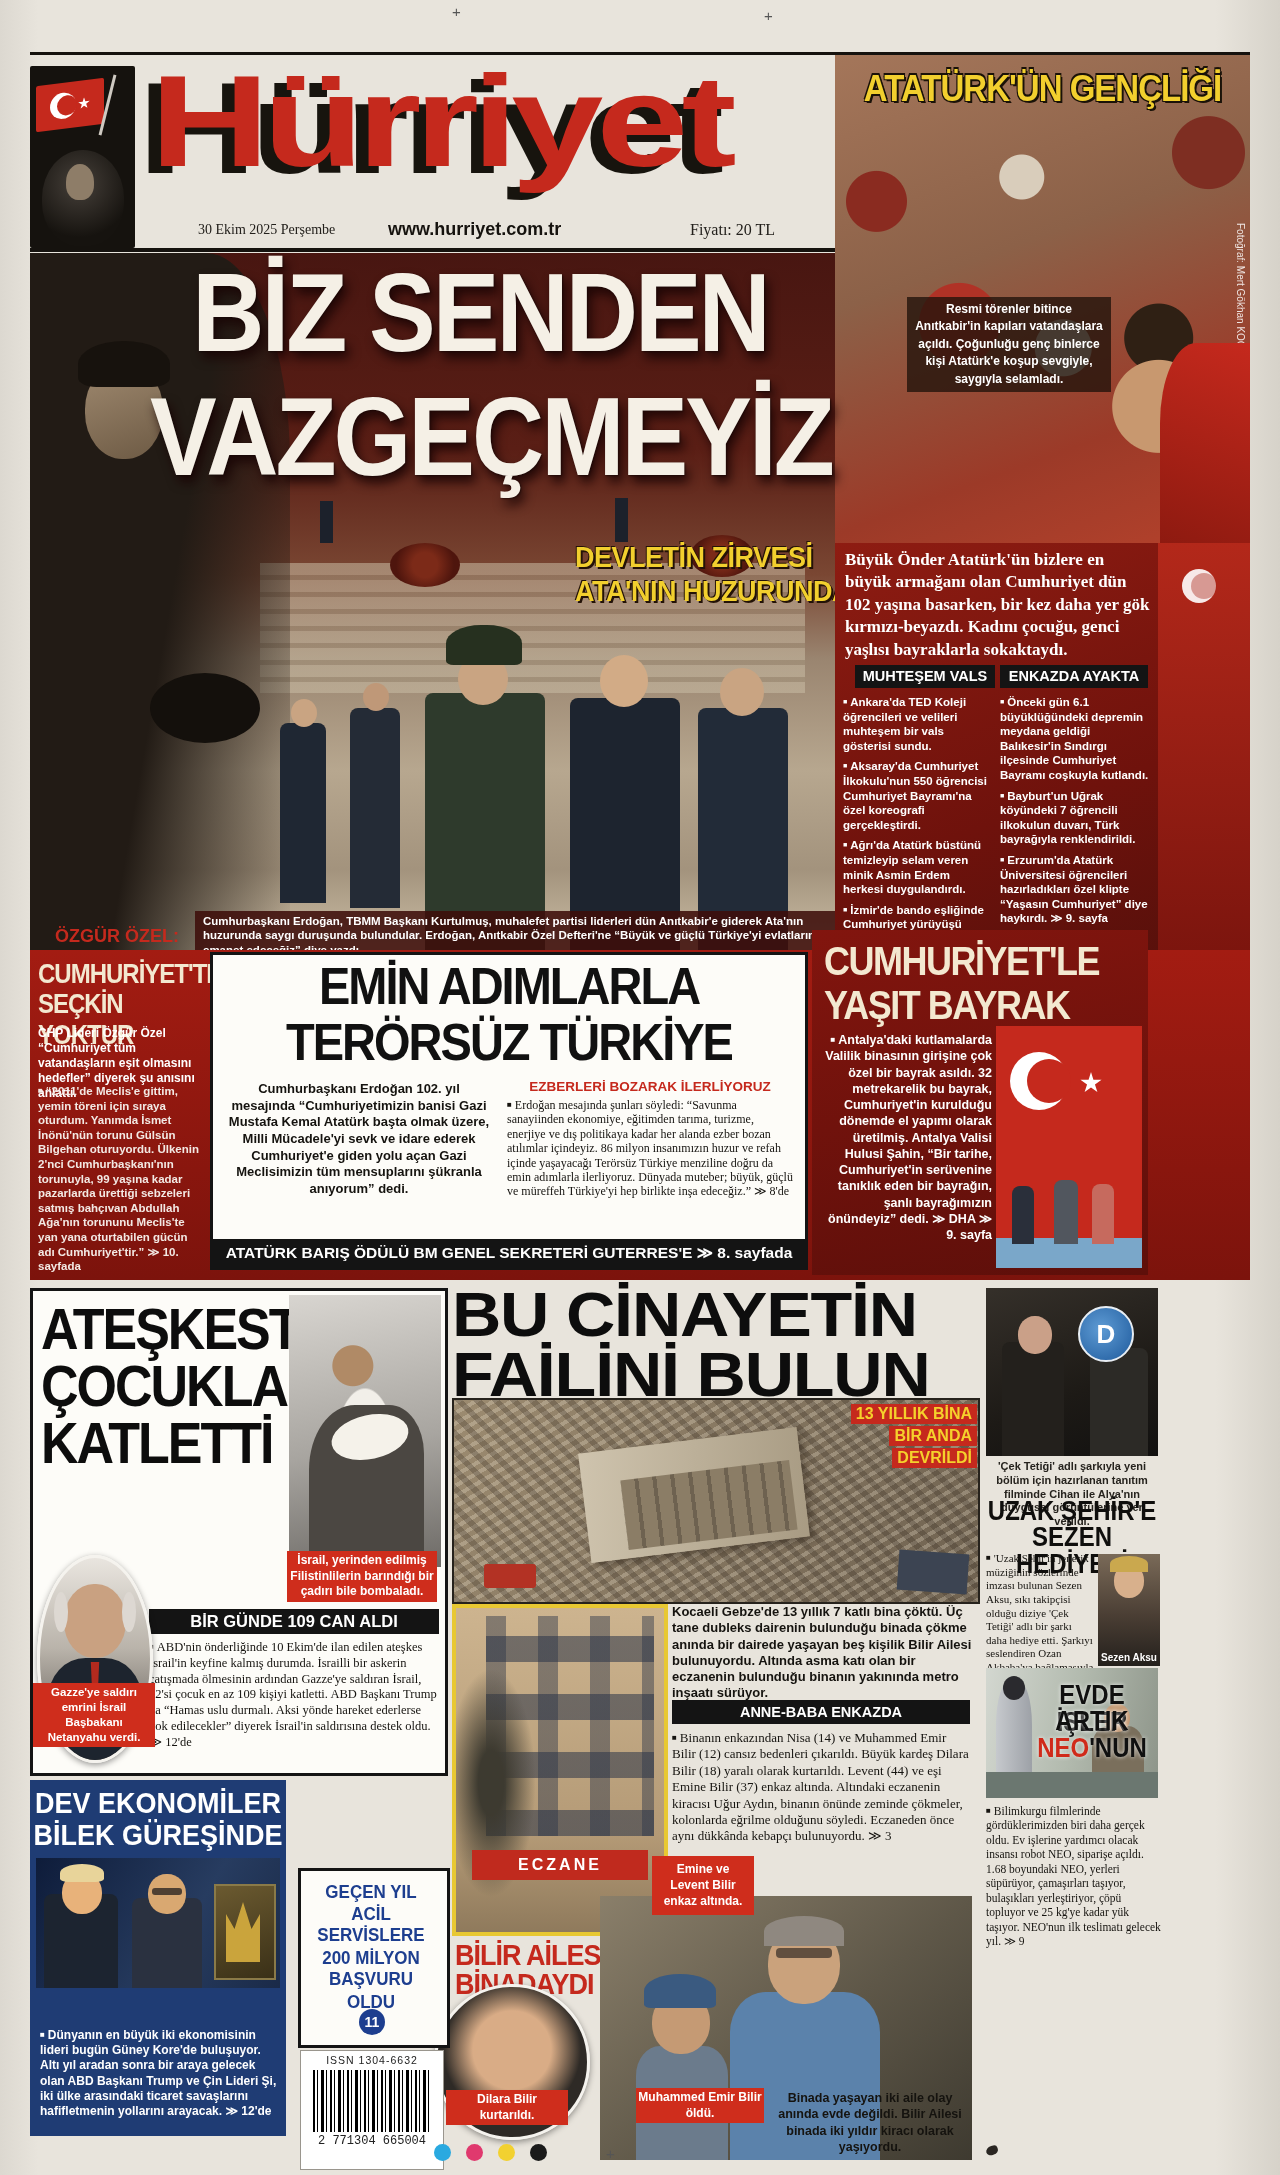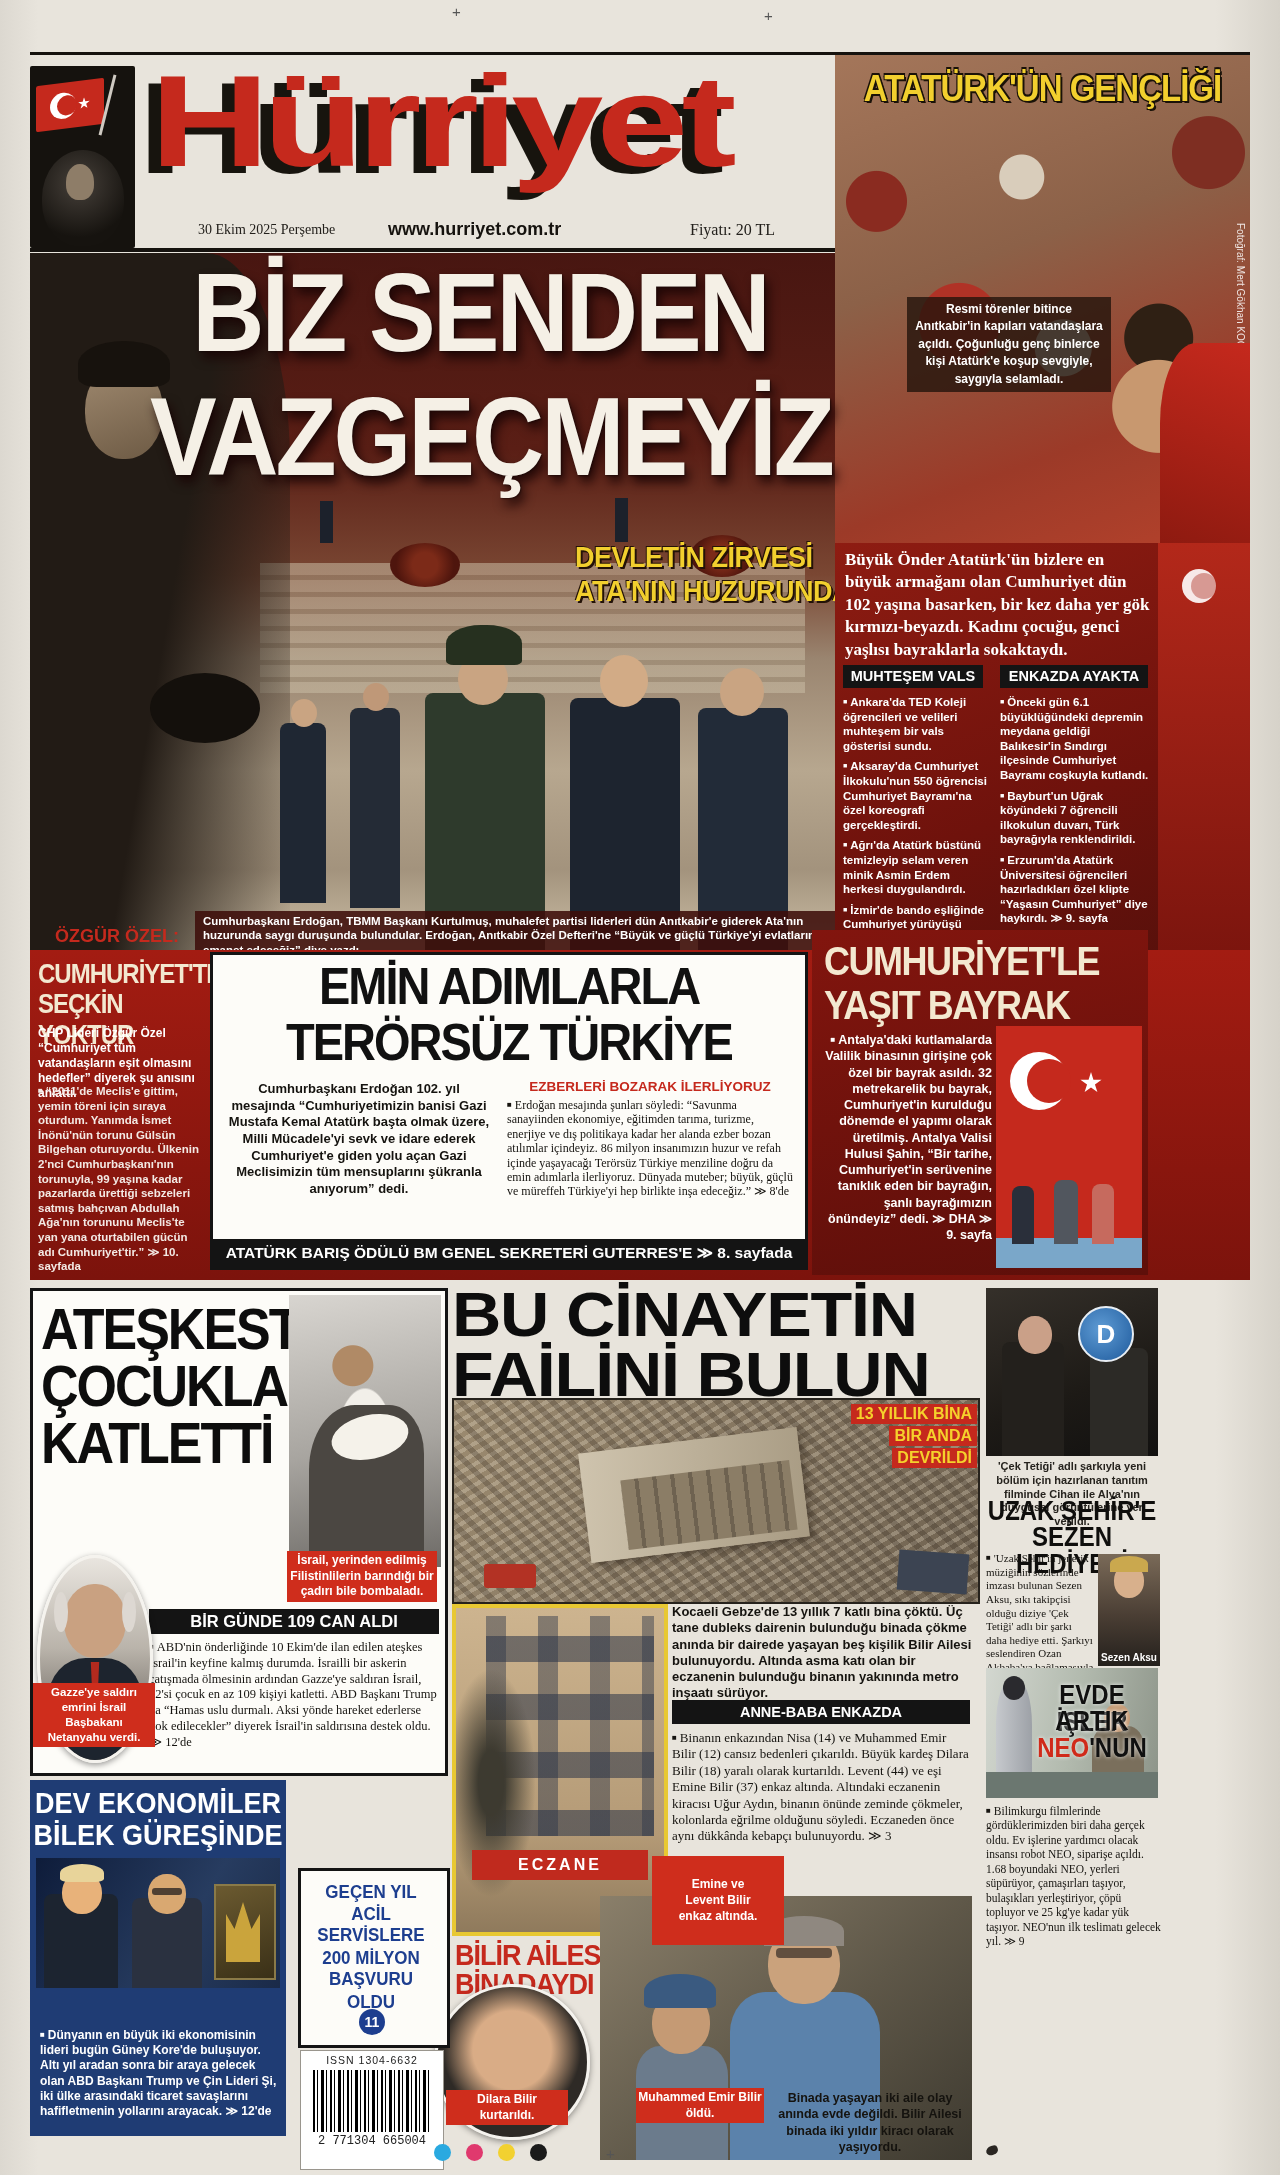--- a/index.html
+++ b/index.html
@@ -126,21 +126,21 @@
   <div class="abs kicker cond" style="left:575px;top:575px;font-size:27px;">ATA'NIN HUZURUNDA</div>
 
   <div class="abs herocap" style="left:195px;top:911px;width:640px;font-size:11.5px;line-height:1.25;padding:3px 8px;">Cumhurbaşkanı Erdoğan, TBMM Başkanı Kurtulmuş, muhalefet partisi liderleri dün Anıtkabir'e giderek Ata'nın huzurunda saygı duruşunda bulundular. Erdoğan, Anıtkabir Özel Defteri'ne “Büyük ve güçlü Türkiye'yi evlatlarımıza emanet edeceğiz” diye yazdı.</div>
 
   <div class="abs" style="left:835px;top:543px;width:415px;height:410px;background:linear-gradient(160deg,#8e1c12,#6f120c 60%,#55100b);">
     <div class="abs" style="right:0;top:0;width:92px;height:100%;background:linear-gradient(180deg,#b3281a,#7c150e);">
       <div class="abs crescent" style="left:24px;top:26px;width:34px;height:34px;opacity:.9;"></div>
       <div class="abs crescent-in" style="left:33px;top:30px;width:26px;height:26px;background:#a8231667;"></div>
     </div>
     <div class="abs intro" style="left:10px;top:6px;width:306px;font-size:17px;line-height:1.32;">Büyük Önder Atatürk'ün bizlere en büyük armağanı olan Cumhuriyet dün 102 yaşına basarken, bir kez daha yer gök kırmızı-beyazdı. Kadını çocuğu, genci yaşlısı bayraklarla sokaktaydı.</div>
-    <div class="abs colbar" style="left:8px;top:122px;width:140px;height:23px;font-size:14.5px;line-height:23px;">MUHTEŞEM VALS</div>
+    <div class="abs colbar" style="left:20px;top:122px;width:140px;height:23px;font-size:14.5px;line-height:23px;">MUHTEŞEM VALS</div>
     <div class="abs colbar" style="left:165px;top:122px;width:148px;height:23px;font-size:14.5px;line-height:23px;">ENKAZDA AYAKTA</div>
     <ul class="abs collist" style="left:8px;top:152px;width:150px;font-size:11.5px;line-height:1.27;">
       <li>Ankara'da TED Koleji öğrencileri ve velileri muhteşem bir vals gösterisi sundu.</li>
       <li>Aksaray'da Cumhuriyet İlkokulu'nun 550 öğrencisi Cumhuriyet Bayramı'na özel koreografi gerçekleştirdi.</li>
       <li>Ağrı'da Atatürk büstünü temizleyip selam veren minik Asmin Erdem herkesi duygulandırdı.</li>
       <li>İzmir'de bando eşliğinde Cumhuriyet yürüyüşü vardı.</li>
     </ul>
     <ul class="abs collist" style="left:165px;top:152px;width:150px;font-size:11.5px;line-height:1.27;">
       <li>Önceki gün 6.1 büyüklüğündeki depremin meydana geldiği Balıkesir'in Sındırgı ilçesinde Cumhuriyet Bayramı coşkuyla kutlandı.</li>
       <li>Bayburt'un Uğrak köyündeki 7 öğrencili ilkokulun duvarı, Türk bayrağıyla renklendirildi.</li>
@@ -247,21 +247,21 @@
   <div class="abs ph" style="left:600px;top:1896px;width:372px;height:264px;background:linear-gradient(140deg,#8a7f6a 0%,#5e5748 55%,#3e3a30 100%);">
     <div class="abs" style="left:130px;top:96px;width:150px;height:168px;background:#5b82ab;border-radius:24% 24% 0 0;"></div>
     <div class="abs" style="left:168px;top:30px;width:72px;height:78px;border-radius:48%;background:#caa27c;"></div>
     <div class="abs" style="left:164px;top:20px;width:80px;height:30px;border-radius:50% 50% 0 0;background:#8f8880;"></div>
     <div class="abs" style="left:176px;top:52px;width:56px;height:10px;background:rgba(40,36,30,.65);border-radius:4px;"></div>
     <div class="abs" style="left:36px;top:150px;width:92px;height:114px;background:#6b7b8c;border-radius:26% 26% 0 0;"></div>
     <div class="abs" style="left:52px;top:96px;width:58px;height:62px;border-radius:48%;background:#c59a74;"></div>
     <div class="abs" style="left:44px;top:78px;width:72px;height:34px;border-radius:50% 50% 10% 10%;background:#3a5a80;"></div>
   </div>
 
-  <div class="abs redcap" style="left:652px;top:1856px;width:92px;font-size:12px;line-height:1.35;padding:20px;">Emine ve Levent Bilir enkaz altında.</div>
+  <div class="abs redcap" style="left:652px;top:1856px;width:92px;font-size:12px;line-height:1.35;padding:5px;">Emine ve Levent Bilir enkaz altında.</div>
 
   <div class="abs oval" style="left:434px;top:1984px;width:150px;height:150px;background:radial-gradient(circle at 50% 42%,#d9ac86 0 34%,#2e2a26 60%);"></div>
   <div class="abs redcap" style="left:446px;top:2090px;width:118px;font-size:12px;line-height:1.3;padding:2px;">Dilara Bilir kurtarıldı.</div>
   <div class="abs redcap" style="left:636px;top:2088px;width:124px;font-size:12px;line-height:1.3;padding:2px;">Muhammed Emir Bilir öldü.</div>
   <div class="abs" style="left:770px;top:2090px;width:200px;font-size:12.5px;font-weight:bold;color:#15130f;line-height:1.3;text-align:center;">Binada yaşayan iki aile olay anında evde değildi. Bilir Ailesi binada iki yıldır kiracı olarak yaşıyordu.</div>
 
   <div class="abs navybox" style="left:30px;top:1780px;width:256px;height:356px;">
     <div class="abs condc" style="left:0;top:8px;width:100%;text-align:center;font-size:27px;font-weight:bold;color:#fff;line-height:1;">DEV EKONOMİLER</div>
     <div class="abs condc" style="left:0;top:40px;width:100%;text-align:center;font-size:27px;font-weight:bold;color:#fff;line-height:1;">BİLEK GÜREŞİNDE</div>
     <div class="abs ph" style="left:6px;top:78px;width:244px;height:130px;background:linear-gradient(120deg,#0e1c3a,#273c60 60%,#1a2a48);">

